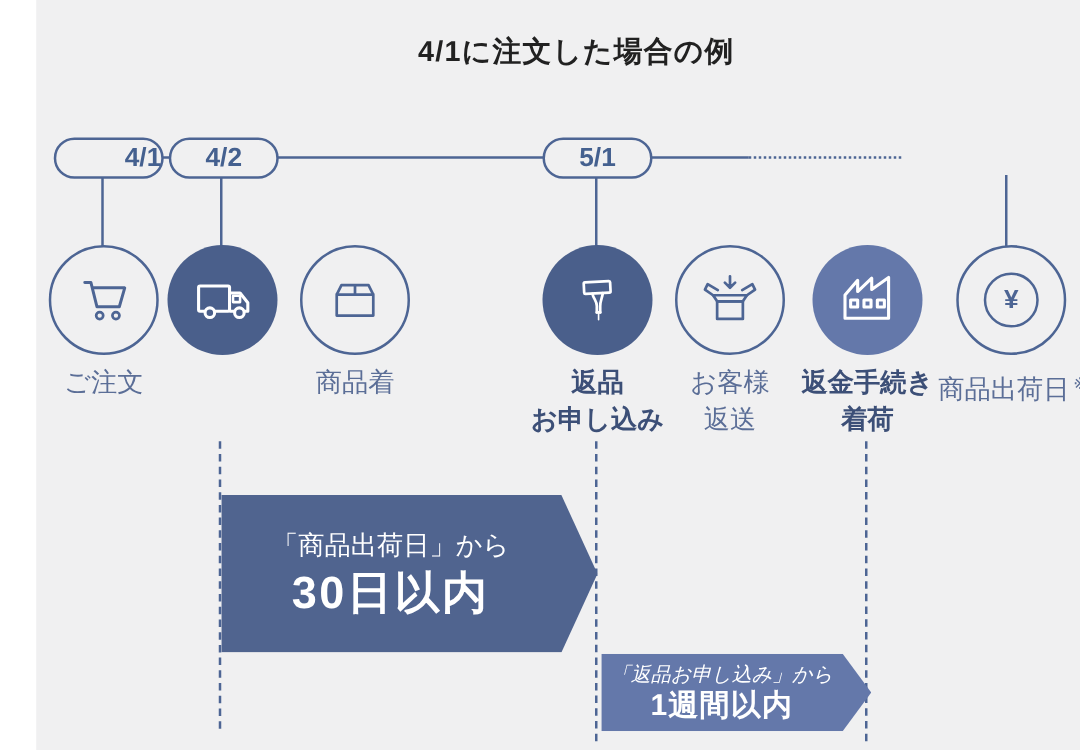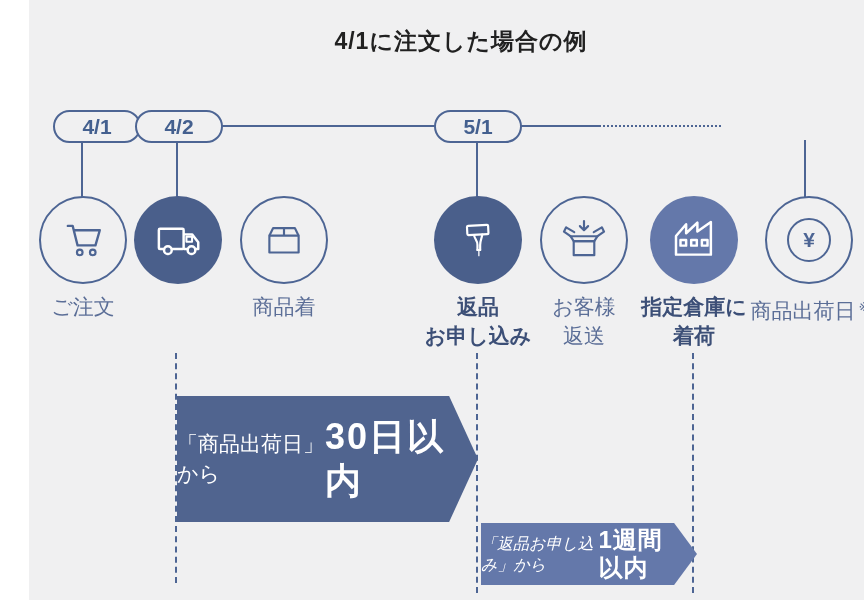--- a/index.html
+++ b/index.html
@@ -48,21 +48,21 @@
   
   .step-label{position:absolute;top:292px;width:150px;text-align:center;
               font-size:21px;line-height:29px;color:var(--label);z-index:1;}
   .step-label.bold{color:var(--label-bold);font-weight:bold;}
   .step-label span{display:block;}
   .step-label .note{display:inline;font-size:13px;vertical-align:7px;margin-left:3px;}
   .step-label .with-note{display:inline;}
 
   
   .banner{position:absolute;box-sizing:border-box;color:#fff;display:flex;
-          flex-direction:row;align-items:center;justify-content:center;z-index:1;}
+          flex-direction:column;align-items:center;justify-content:center;z-index:1;}
   .banner1{left:148px;top:396px;width:301px;height:126px;background:var(--banner-dark);
            clip-path:polygon(0 0,90.4% 0,100% 50%,90.4% 100%,0 100%);padding-right:30px;}
   .banner1 .b-line{font-size:21px;line-height:30px;}
   .banner1 .b-big{font-size:36px;line-height:44px;font-weight:bold;letter-spacing:2px;}
   .banner2{left:452px;top:523px;width:216px;height:62px;background:var(--medium);
            clip-path:polygon(0 0,89.4% 0,100% 50%,89.4% 100%,0 100%);padding-right:23px;}
   .banner2 .b-line{font-size:16px;line-height:21px;font-style:italic;}
   .banner2 .b-big{font-size:24px;line-height:28px;font-weight:bold;letter-spacing:1px;}
 </style>
 </head>
@@ -77,21 +77,21 @@
 
   <div class="vline" style="left:52px;top:140px;height:58px;"></div>
   <div class="vline" style="left:147px;top:140px;height:58px;"></div>
   <div class="vline" style="left:447px;top:140px;height:58px;"></div>
   <div class="vline" style="left:775px;top:140px;height:58px;"></div>
 
   <div class="dashline" style="left:146px;top:353px;height:230px;"></div>
   <div class="dashline" style="left:447px;top:353px;height:240px;"></div>
   <div class="dashline" style="left:663px;top:353px;height:240px;"></div>
 
-  <div class="pill" style="left:24px;width:88px;">
+  <div class="pill" style="left:14px;width:88px;justify-content:flex-end;">
     <span>4/1</span>
   </div>
   <div class="pill" style="left:106px;width:88px;">
     <span>4/2</span>
   </div>
   <div class="pill" style="left:405px;width:88px;">
     <span>5/1</span>
   </div>
 
   <div class="circle outline" style="left:10px;">
@@ -175,21 +175,21 @@
   </div>
   <div class="step-label bold" style="left:374px;">
     <span>返品</span>
     <span>お申し込み</span>
   </div>
   <div class="step-label" style="left:480px;">
     <span>お客様</span>
     <span>返送</span>
   </div>
   <div class="step-label bold" style="left:590px;">
-    <span>指定倉庫に</span>
+    <span>返金手続き</span>
     <span>着荷</span>
   </div>
   <div class="step-label" style="left:701px;width:160px;">
     <span class="with-note">商品出荷日</span><span class="note">※</span>
   </div>
 
   <div class="banner banner1">
     <div class="b-line">「商品出荷日」から</div>
     <div class="b-big">30日以内</div>
   </div>

